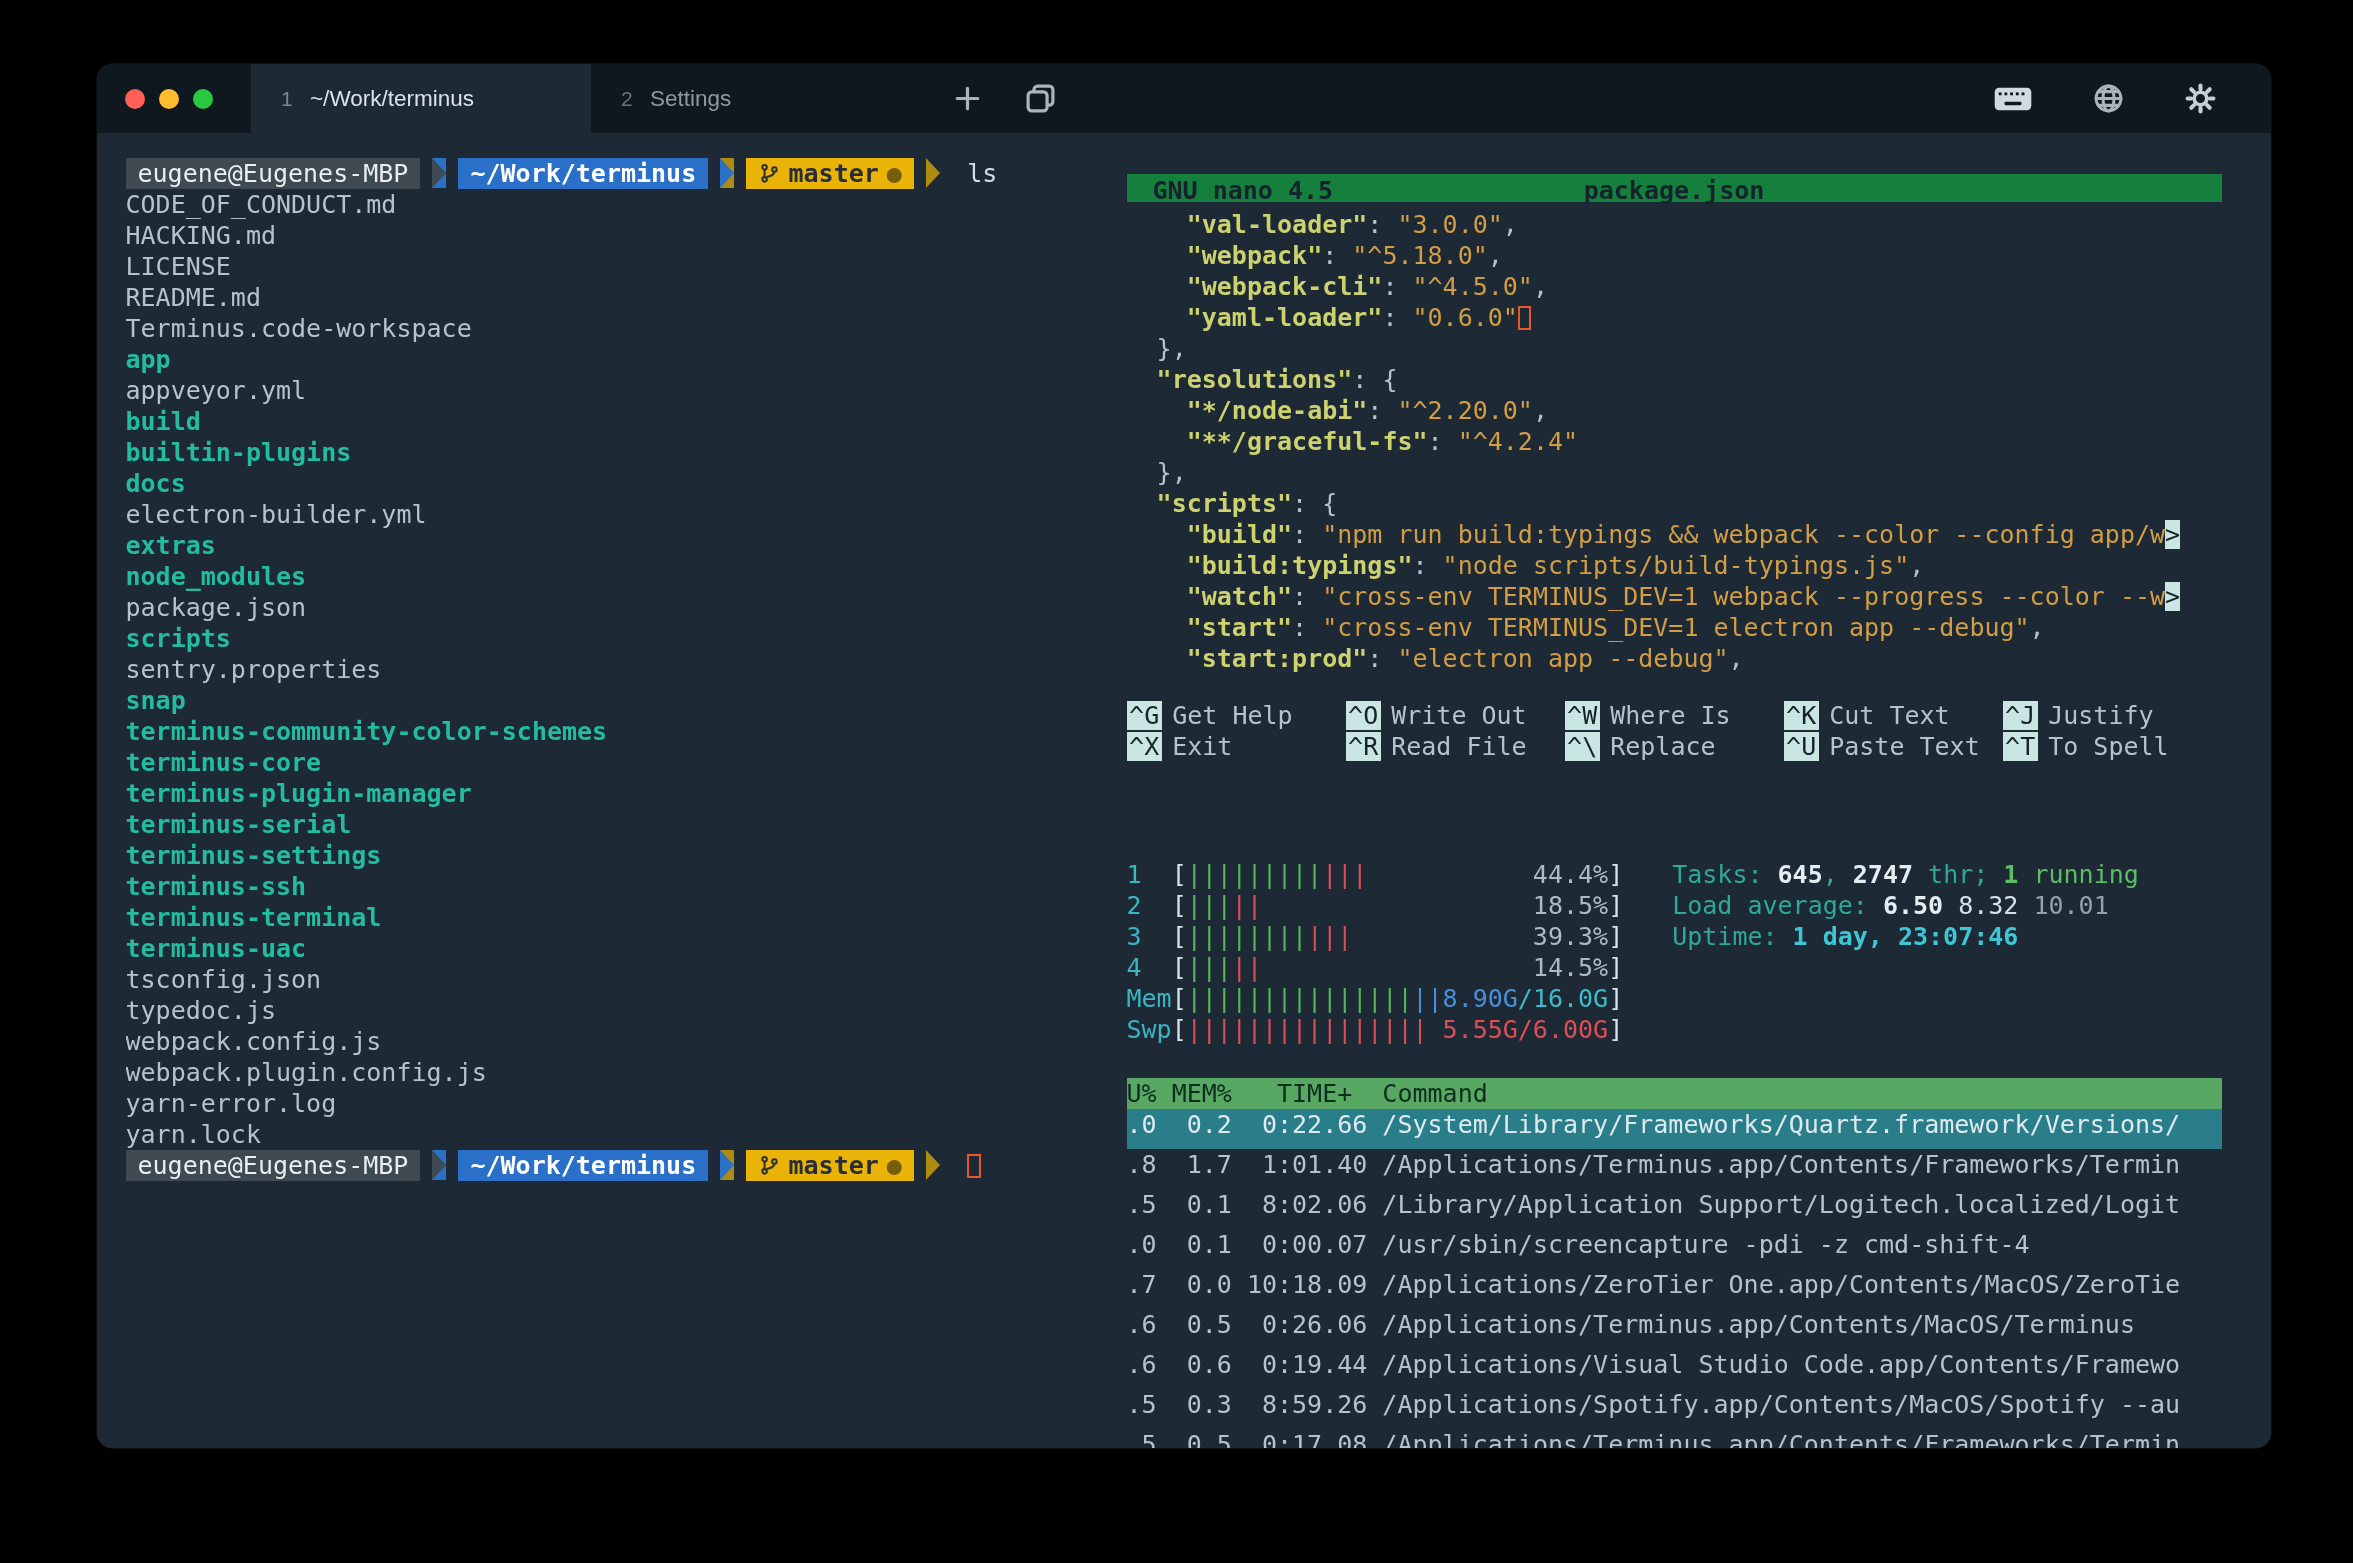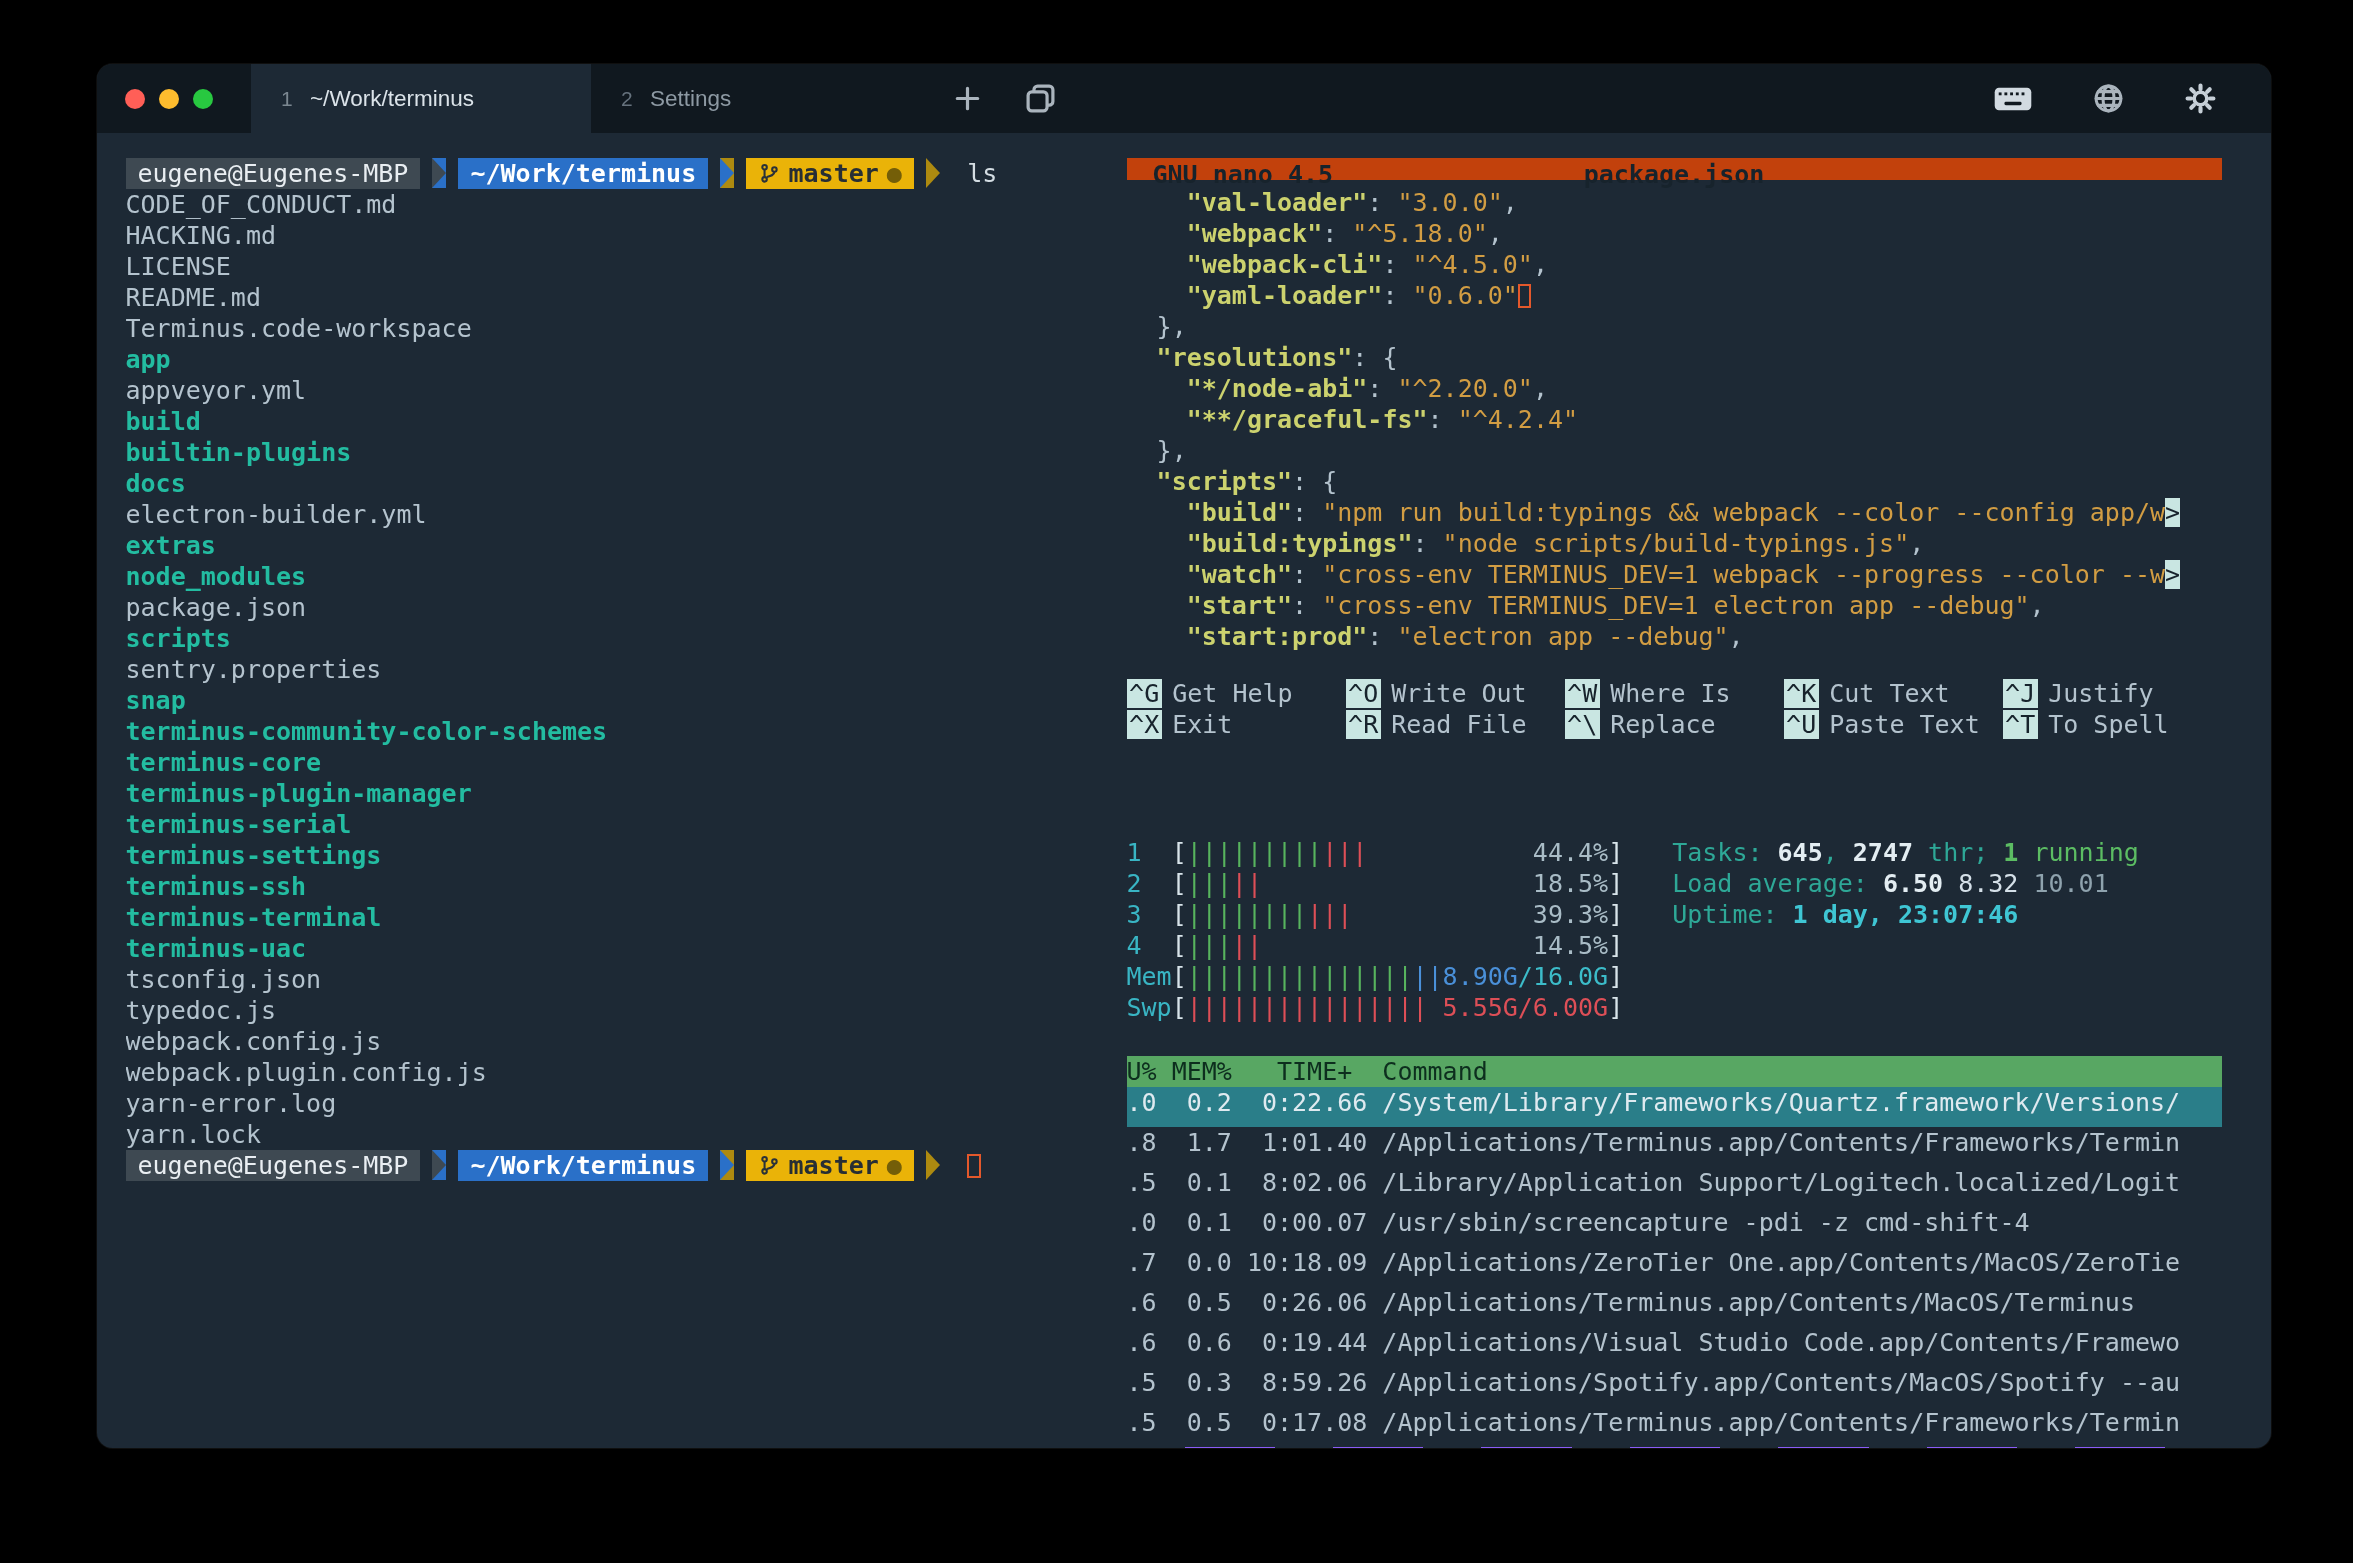--- a/index.html
+++ b/index.html
@@ -55,22 +55,22 @@
   .parrow { width:0; height:0; border-top:15.6px solid transparent; border-bottom:15.6px solid transparent;
             border-left:14px solid transparent; }
   .pa1 { border-left-color:#3e4952; background:#2a70c8; }
   .pa2 { border-left-color:#2a70c8; background:#ad8a10; }
   .pa3 { border-left-color:#ad8a10; background:transparent; }
   .pcmd { margin-left:15.6px; color:#d4dde3; line-height:31px; }
   .block-cursor { display:inline-block; width:14px; height:24px; border:2.6px solid #e4582b;
                   margin-left:15.6px; align-self:center; }
 
   
-  .nano-titlebar { height:22px; line-height:33px; background:#c2410c; color:#17232c;
-                   display:grid; grid-template-columns:1fr auto 1fr; font-weight:700; margin-bottom:7px; }
+  .nano-titlebar { height:28px; line-height:33px; background:#15803d; color:#17232c;
+                   display:grid; grid-template-columns:1fr auto 1fr; font-weight:700; margin-bottom:7px;margin-top:16px; }
   .nano-ver { padding-left:26px; }
   .nano-file { text-align:center; }
   .code-line { height:31px; line-height:31px; white-space:pre; overflow:hidden; position:relative; }
   .seg-p { color:#b4c3ce; }
   .seg-k { color:#ccd26e; font-weight:700; }
   .seg-s { color:#d29d43; }
   .seg-more { background:#c9e6e2; color:#17232c; }
   .seg-cur { display:inline-block; width:13px; height:24px; border:2.6px solid #e4582b; vertical-align:-3.5px; }
 
   .nano-shortcuts { display:grid; grid-template-columns:repeat(5,1fr); margin-top:26px; }

